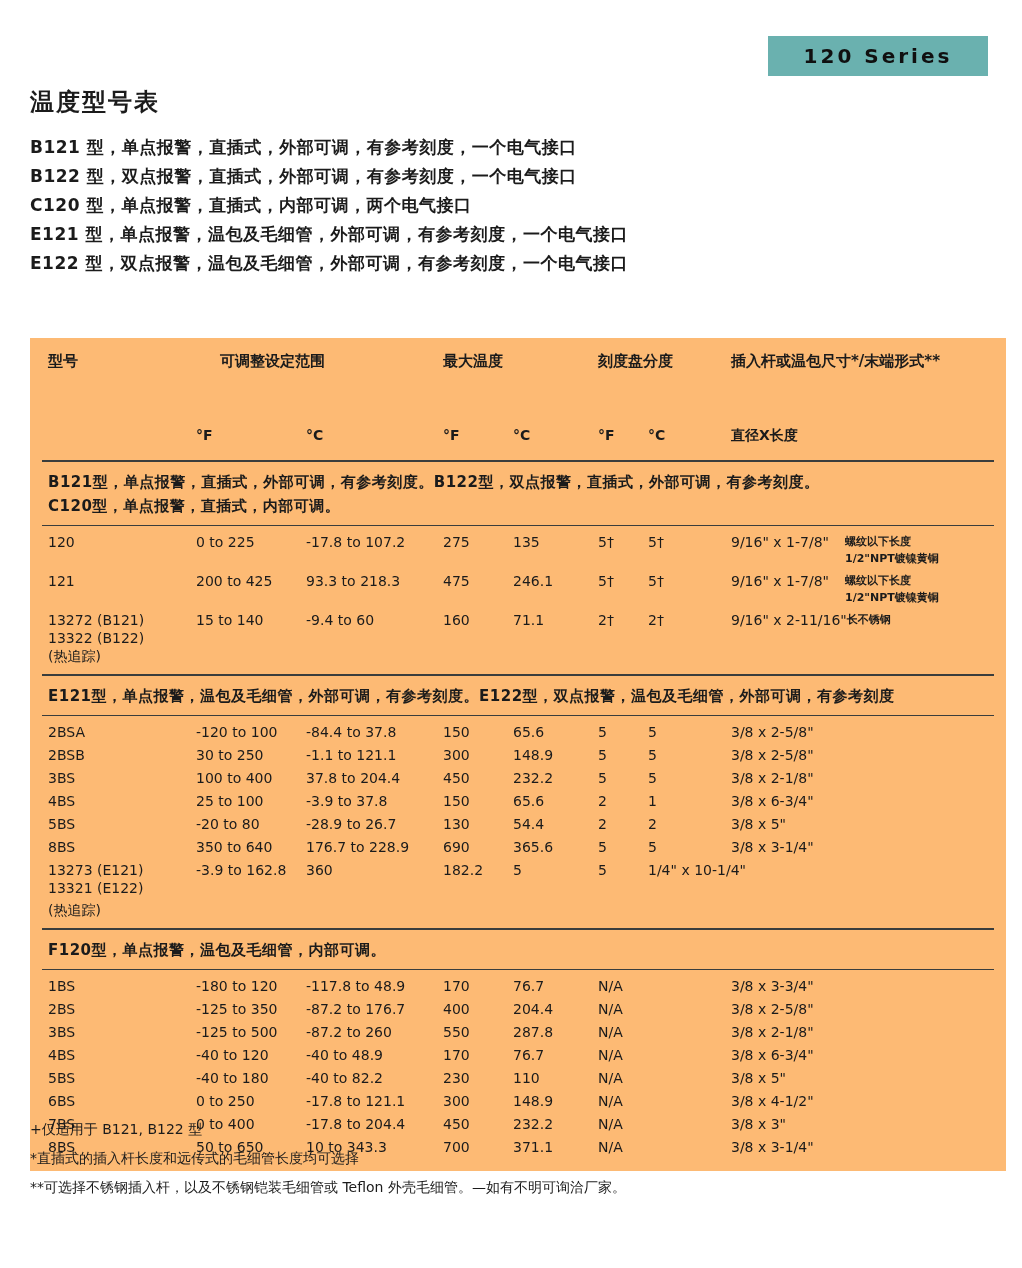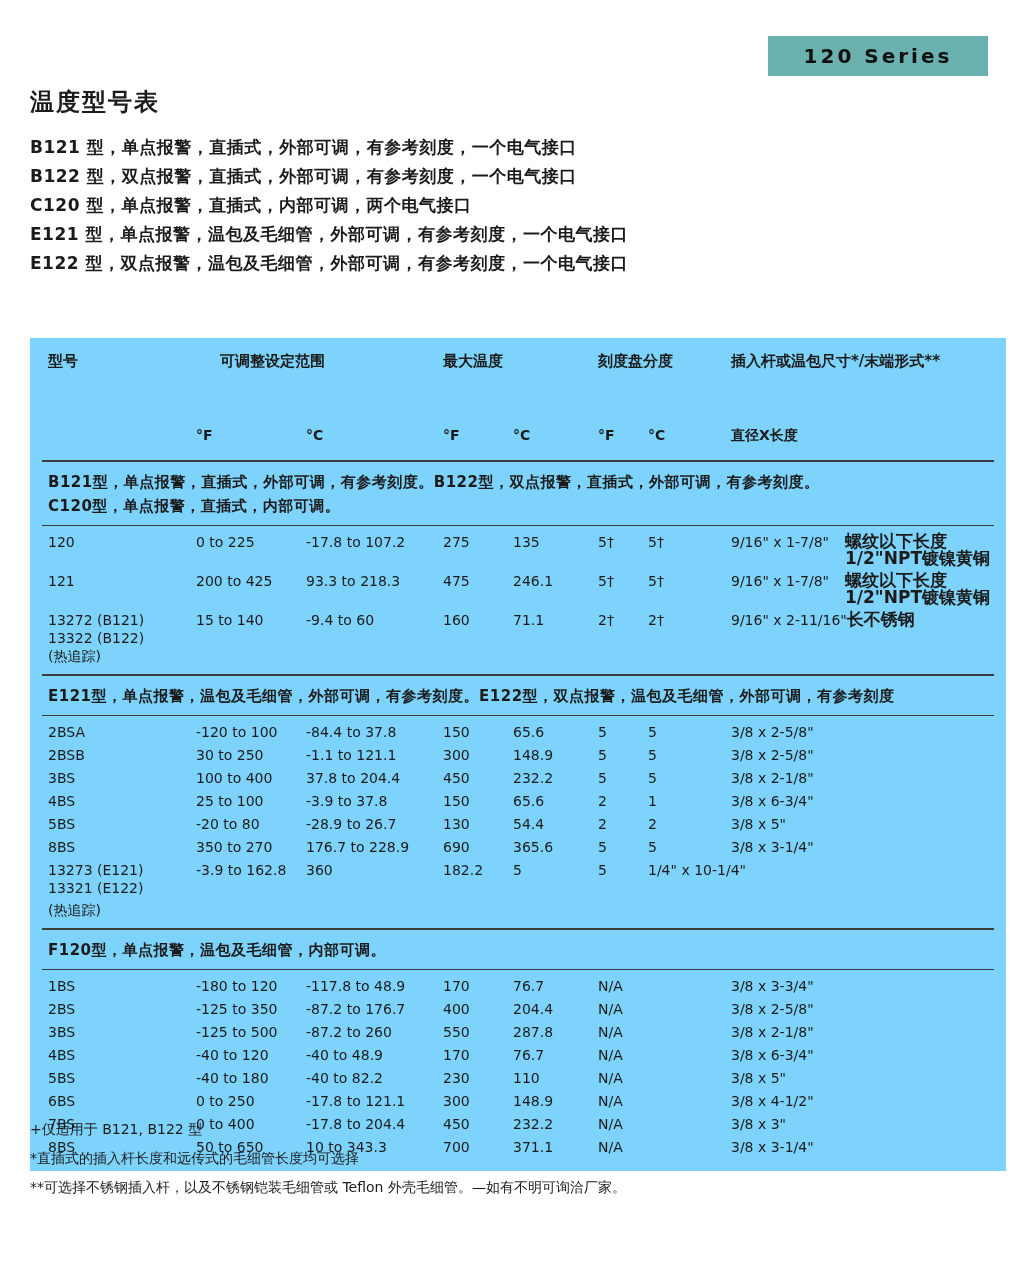--- a/index.html
+++ b/index.html
@@ -41,21 +41,21 @@
   .rule.thin{border-top:1.5px solid #3a3d3c;}
   .sec-header{
     font-size:15px;font-weight:bold;line-height:24px;
     padding:8px 28px 7px 18px;letter-spacing:0.5px;
   }
   .sec-body{padding:5px 0 6px 0;}
   .row{margin-bottom:3px;padding-top:2px;font-size:14px;line-height:18px;}
   .cell{white-space:nowrap;}
   .cell.size{display:flex;align-items:flex-start;}
   .sv{flex:0 0 114px;}
-  .sd{font-weight:bold;font-size:17px;line-height:17px;}
+  .sd{font-weight:bold;font-size:11px;line-height:17px;}
   .note{margin-top:4px;}
   .footnotes{
     position:absolute;left:30px;top:1120px;font-size:14px;line-height:19px;
   }
   .footnote{margin-bottom:10px;}
 </style>
 </head>
 <body>
 
 <div class="badge" style="background: rgb(106, 177, 175);">120 Series</div>
@@ -63,21 +63,21 @@
 <div class="page-title">温度型号表</div>
 
 <div class="model-list">
   <div>B121 型，单点报警，直插式，外部可调，有参考刻度，一个电气接口</div>
   <div>B122 型，双点报警，直插式，外部可调，有参考刻度，一个电气接口</div>
   <div>C120 型，单点报警，直插式，内部可调，两个电气接口</div>
   <div>E121 型，单点报警，温包及毛细管，外部可调，有参考刻度，一个电气接口</div>
   <div>E122 型，双点报警，温包及毛细管，外部可调，有参考刻度，一个电气接口</div>
 </div>
 
-<div class="spec-table" style="background: #7dd3fc;">
+<div class="spec-table" style="background: #fdba74;">
   <div class="grid thead-main">
     <div class="cell">型号</div>
     <div class="cell th-range">可调整设定范围</div>
     <div class="cell th-max">最大温度</div>
     <div class="cell th-dial">刻度盘分度</div>
     <div class="cell th-size">插入杆或温包尺寸*/末端形式**</div>
   </div>
   <div class="grid thead-sub">
     <div class="cell"></div>
     <div class="cell">°F</div>
@@ -225,21 +225,21 @@
           <div class="cell val">2</div>
           <div class="cell val">2</div>
           <div class="cell size">
             <div class="sv">3/8 x 5"</div>
           </div>
         </div>
         <div class="grid row">
           <div class="cell model">
             <div>8BS</div>
           </div>
-          <div class="cell val">350 to 270</div>
+          <div class="cell val">350 to 640</div>
           <div class="cell val">176.7 to 228.9</div>
           <div class="cell val">690</div>
           <div class="cell val">365.6</div>
           <div class="cell val">5</div>
           <div class="cell val">5</div>
           <div class="cell size">
             <div class="sv">3/8 x 3-1/4"</div>
           </div>
         </div>
         <div class="grid row">

